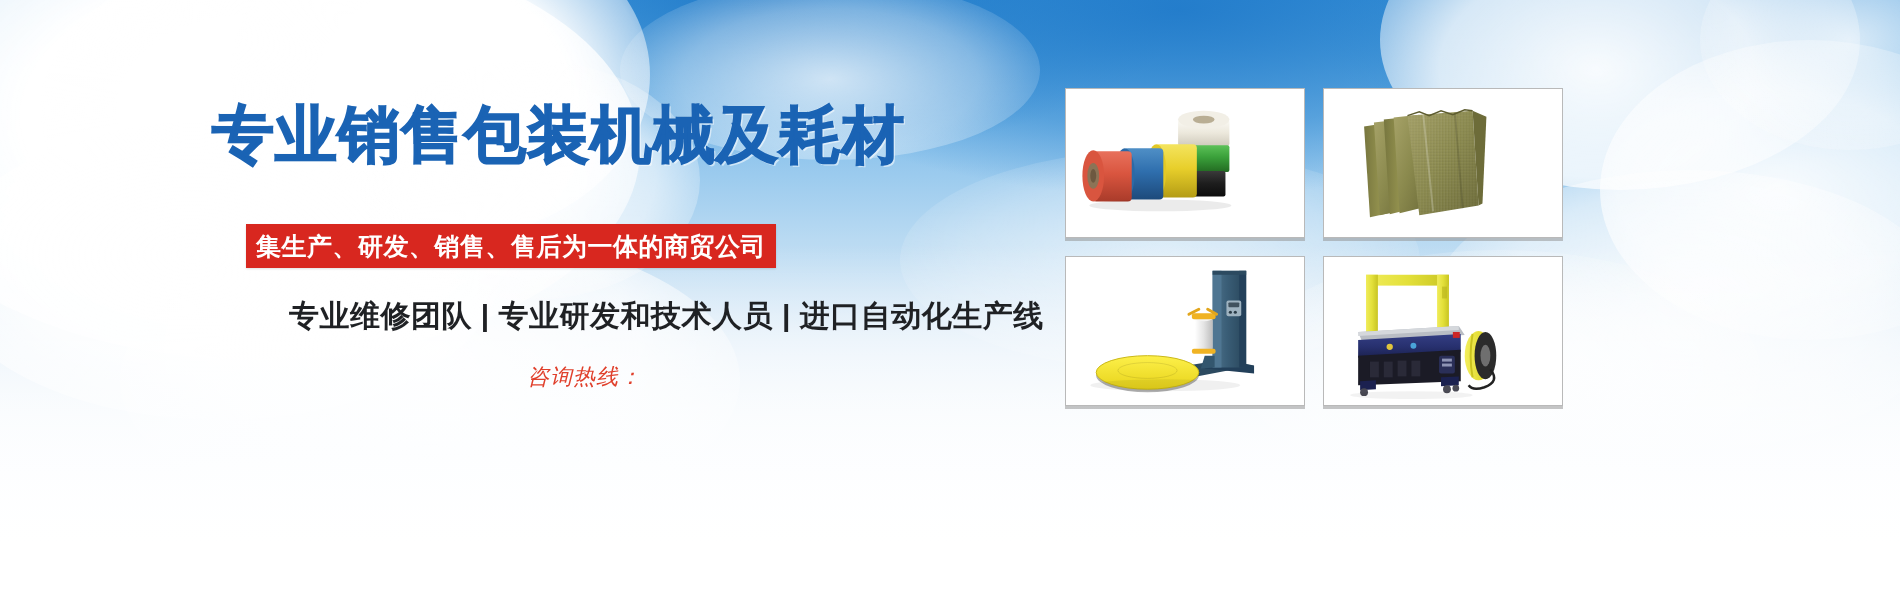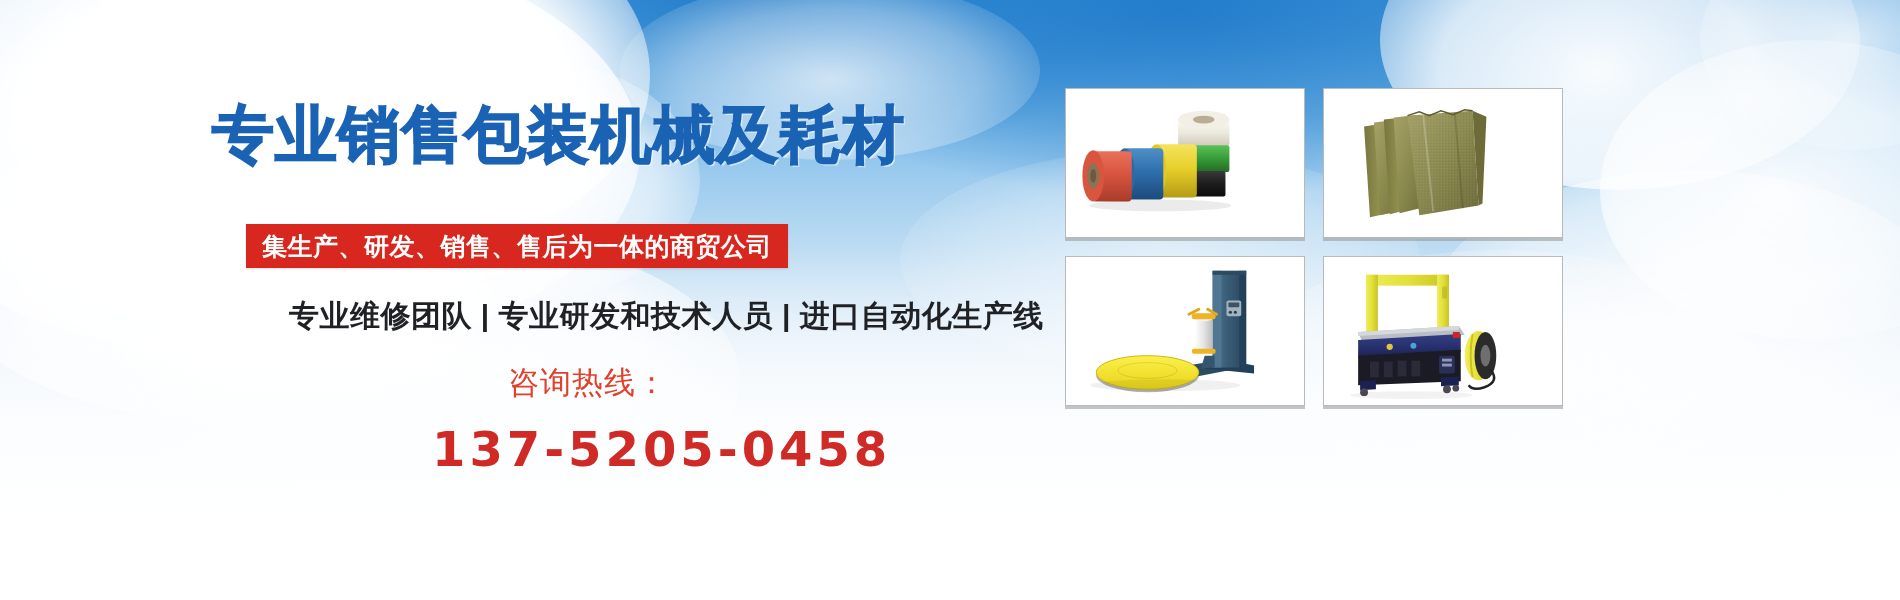--- a/index.html
+++ b/index.html
@@ -86,21 +86,21 @@
     text-shadow:
       0 0 1px #1a63b4,
       2px 2px 0 rgba(255,255,255,.55),
       -1px -1px 0 rgba(255,255,255,.35);
     -webkit-text-stroke:1.5px #1a63b4;
   }
 
   .ribbon{
     position:absolute; left:246px; top:224px;
     height:44px;
-    padding:0 16px;
+    padding:0 10px;
     background:#d8271f;
     display:flex; align-items:center;
     box-shadow:0 1px 2px rgba(0,0,0,.12);
   }
   .ribbon-text{
     color:#ffffff;
     font-size:25px;
     font-weight:bold;
     letter-spacing:.5px;
     white-space:nowrap;
@@ -110,25 +110,26 @@
   .services{
     position:absolute; left:289px; top:296px;
     font-size:30px;
     font-weight:bold;
     color:#1f2124;
     white-space:nowrap;
     letter-spacing:.5px;
   }
 
   .hotline-label{
-    position:absolute; left:508px; top:362px;
-    font-size:31px;
+    position:absolute; left:527px; top:362px;
+    font-size:22px;
     color:#e0402c;
     white-space:nowrap;
     letter-spacing:1px;
+    font-style:italic;
   }
 
   .hotline-number{
     position:absolute; left:432px; top:421px;
     font-size:48px;
     font-weight:bold;
     color:#cf2a26;
     letter-spacing:4px;
     white-space:nowrap;
     font-family:"DejaVu Sans","Liberation Sans",sans-serif;
@@ -182,21 +183,20 @@
     <div class="headline">专业销售包装机械及耗材</div>
 
     <div class="ribbon">
       <span class="ribbon-text">集生产、研发、销售、售后为一体的商贸公司</span>
     </div>
 
     <div class="services">专业维修团队 | 专业研发和技术人员 | 进口自动化生产线</div>
 
     <div class="hotline-label">咨询热线：</div>
 
-    <div class="hotline-number">137-5205-0458</div>
   </div>
 
   <div class="grid">
 
     <div class="cell">
       <svg viewBox="0 0 240 150" preserveAspectRatio="xMidYMid meet">
         <defs>
           <linearGradient id="gRed" x1="0" y1="0" x2="0" y2="1">
             <stop offset="0" stop-color="#e8715c"></stop>
               <stop offset=".45" stop-color="#d9553f"></stop>

